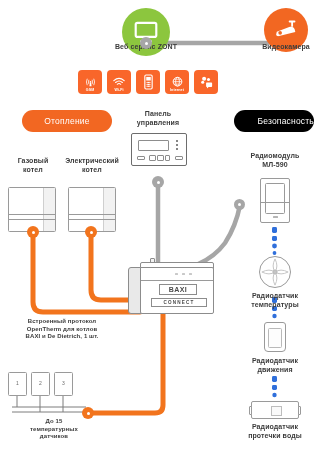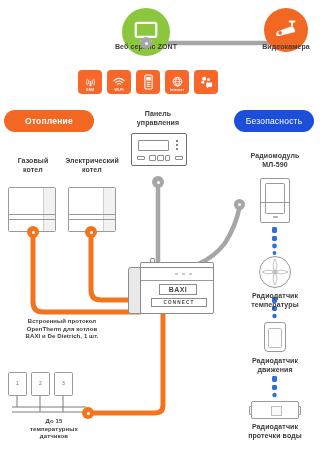--- a/index.html
+++ b/index.html
@@ -29,21 +29,21 @@
     border-radius: 11px;
     color: #ffffff;
     font-size: 8.5px;
     font-weight: 400;
     display: flex;
     align-items: center;
     justify-content: center;
     letter-spacing: .2px;
   }
   .pill-heat { background: #f26722; }
-  .pill-sec  { background: #1d4ed8; }
+  .pill-sec  { background: #000000; justify-content: flex-end; }
 
   
   .badge-round {
     position: absolute;
     border-radius: 50%;
     display: flex; align-items: center; justify-content: center;
   }
   .badge-green { background: #8cc63e; }
   .badge-orange{ background: #f26722; }
 
@@ -322,21 +322,21 @@
 
   <div class="icon-sq" style="left:194px; top:70px;">
     <svg width="15" height="13" viewBox="0 0 24 22">
       <circle cx="8" cy="4.6" r="3.4" fill="#fff"></circle>
       <circle cx="15.4" cy="6" r="2.6" fill="#fff"></circle>
       <circle cx="5.6" cy="10.6" r="2.6" fill="#fff"></circle>
       <path d="M13 11 h7.2 a1.3 1.3 0 0 1 1.3 1.3 v5.2 a1.3 1.3 0 0 1 -1.3 1.3 h-4.6 l-2.8 2.4 v-2.4 h-0.2 a1.3 1.3 0 0 1 -1.3 -1.3 v-5.2 a1.3 1.3 0 0 1 1.7 -1.3 z" fill="#fff"></path>
     </svg>
   </div>
 
-  <div class="pill pill-heat" style="left:4px; top:110px; width:90px; height:22px;font-weight:bold;">
+  <div class="pill pill-heat" style="left:22px; top:110px; width:90px; height:22px;">
     <span>Отопление</span>
   </div>
   <div class="pill pill-sec" style="left:234px; top:110px; width:80px; height:22px;">
     <span>Безопасность</span>
   </div>
 
   <div class="lbl" style="left:118px; top:110px; width:80px;">
     <div>Панель</div>
     <div>управления</div>
   </div>

